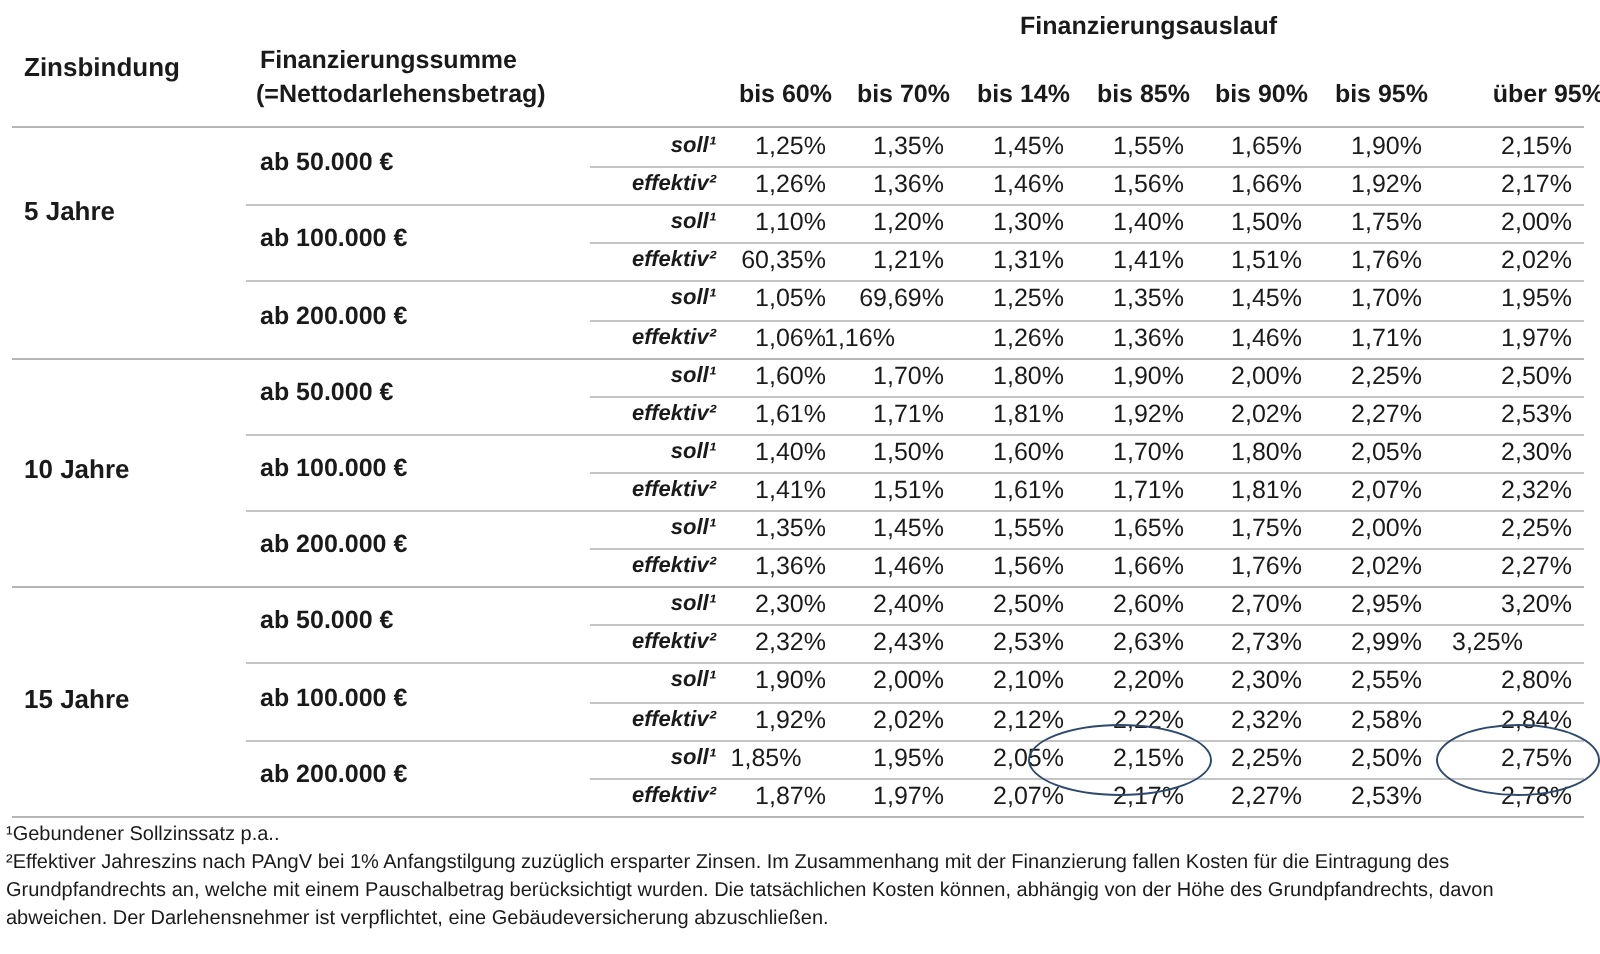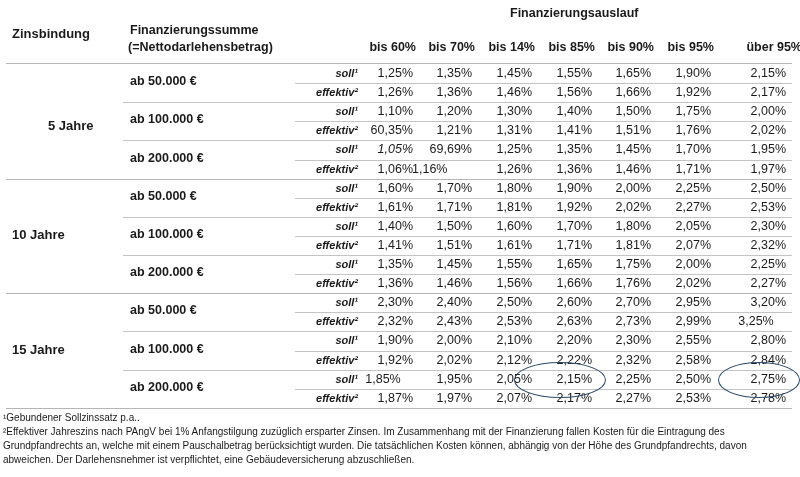--- a/index.html
+++ b/index.html
@@ -28,21 +28,21 @@
     <div class="hdr" style="top:40px; left:465px; width:70px; text-align:right; font-size:12.5px;">bis 14%</div>
     <div class="hdr" style="top:40px; left:525px; width:70px; text-align:right; font-size:12.5px;">bis 85%</div>
     <div class="hdr" style="top:40px; left:584px; width:70px; text-align:right; font-size:12.5px;">bis 90%</div>
     <div class="hdr" style="top:40px; left:644px; width:70px; text-align:right; font-size:12.5px;">bis 95%</div>
     <div class="hdr" style="top:40px; left:732px; width:70px; text-align:right; font-size:12.5px;">über 95%</div>
   </div>
 
 <div class="hline" style="top:63px;"></div>
 
 <div id="table-body">
-    <div class="term" style="top:118px;margin-left:36px;">5 Jahre</div>
+    <div class="term" style="top:98px;">5 Jahre</div>
     <div class="amt" style="top:74.1px;">ab 50.000 €</div>
     <div style="position:absolute; left:0; top:64px; width:800px; height:19.1px;">
       <div class="lbl" style="top:0;">soll¹</div>
       <div class="cell" style="top:0; left:353px; width:60px; text-align:right;">1,25%</div>
       <div class="cell" style="top:0; left:412px; width:60px; text-align:right;">1,35%</div>
       <div class="cell" style="top:0; left:472px; width:60px; text-align:right;">1,45%</div>
       <div class="cell" style="top:0; left:532px; width:60px; text-align:right;">1,55%</div>
       <div class="cell" style="top:0; left:591px; width:60px; text-align:right;">1,65%</div>
       <div class="cell" style="top:0; left:651px; width:60px; text-align:right;">1,90%</div>
       <div class="cell" style="top:0; left:726px; width:60px; text-align:right;">2,15%</div>
@@ -78,21 +78,21 @@
       <div class="cell" style="top:0; left:472px; width:60px; text-align:right;">1,31%</div>
       <div class="cell" style="top:0; left:532px; width:60px; text-align:right;">1,41%</div>
       <div class="cell" style="top:0; left:591px; width:60px; text-align:right;">1,51%</div>
       <div class="cell" style="top:0; left:651px; width:60px; text-align:right;">1,76%</div>
       <div class="cell" style="top:0; left:726px; width:60px; text-align:right;">2,02%</div>
     </div>
     <div class="sline" style="top:140.4px; left:123px; width:669px;"></div>
     <div class="amt" style="top:150.5px;">ab 200.000 €</div>
     <div style="position:absolute; left:0; top:140.4px; width:800px; height:19.1px;">
       <div class="lbl" style="top:0;">soll¹</div>
-      <div class="cell" style="top:0; left:353px; width:60px; text-align:right;font-style:italic;">1,05%</div>
+      <div class="cell" style="top:0; left:353px; width:60px; text-align:right;">1,05%</div>
       <div class="cell" style="top:0; left:412px; width:60px; text-align:right;">69,69%</div>
       <div class="cell" style="top:0; left:472px; width:60px; text-align:right;">1,25%</div>
       <div class="cell" style="top:0; left:532px; width:60px; text-align:right;">1,35%</div>
       <div class="cell" style="top:0; left:591px; width:60px; text-align:right;">1,45%</div>
       <div class="cell" style="top:0; left:651px; width:60px; text-align:right;">1,70%</div>
       <div class="cell" style="top:0; left:726px; width:60px; text-align:right;">1,95%</div>
     </div>
     <div class="sline" style="top:159.5px; left:295px; width:497px;"></div>
     <div style="position:absolute; left:0; top:159.5px; width:800px; height:19.1px;">
       <div class="lbl" style="top:0;">effektiv²</div>
@@ -189,21 +189,21 @@
     </div>
     <div class="sline" style="top:312.3px; left:295px; width:497px;"></div>
     <div style="position:absolute; left:0; top:312.3px; width:800px; height:19.1px;">
       <div class="lbl" style="top:0;">effektiv²</div>
       <div class="cell" style="top:0; left:353px; width:60px; text-align:right;">2,32%</div>
       <div class="cell" style="top:0; left:412px; width:60px; text-align:right;">2,43%</div>
       <div class="cell" style="top:0; left:472px; width:60px; text-align:right;">2,53%</div>
       <div class="cell" style="top:0; left:532px; width:60px; text-align:right;">2,63%</div>
       <div class="cell" style="top:0; left:591px; width:60px; text-align:right;">2,73%</div>
       <div class="cell" style="top:0; left:651px; width:60px; text-align:right;">2,99%</div>
-      <div class="cell" style="top:0; left:726px; width:60px; text-align:center;">3,25%</div>
+      <div class="cell" style="top:0; left:726px; width:60px; text-align:left;">3,25%</div>
     </div>
     <div class="sline" style="top:331.40000000000003px; left:123px; width:669px;"></div>
     <div class="amt" style="top:341.50000000000006px;">ab 100.000 €</div>
     <div style="position:absolute; left:0; top:331.40000000000003px; width:800px; height:19.1px;">
       <div class="lbl" style="top:0;">soll¹</div>
       <div class="cell" style="top:0; left:353px; width:60px; text-align:right;">1,90%</div>
       <div class="cell" style="top:0; left:412px; width:60px; text-align:right;">2,00%</div>
       <div class="cell" style="top:0; left:472px; width:60px; text-align:right;">2,10%</div>
       <div class="cell" style="top:0; left:532px; width:60px; text-align:right;">2,20%</div>
       <div class="cell" style="top:0; left:591px; width:60px; text-align:right;">2,30%</div>

